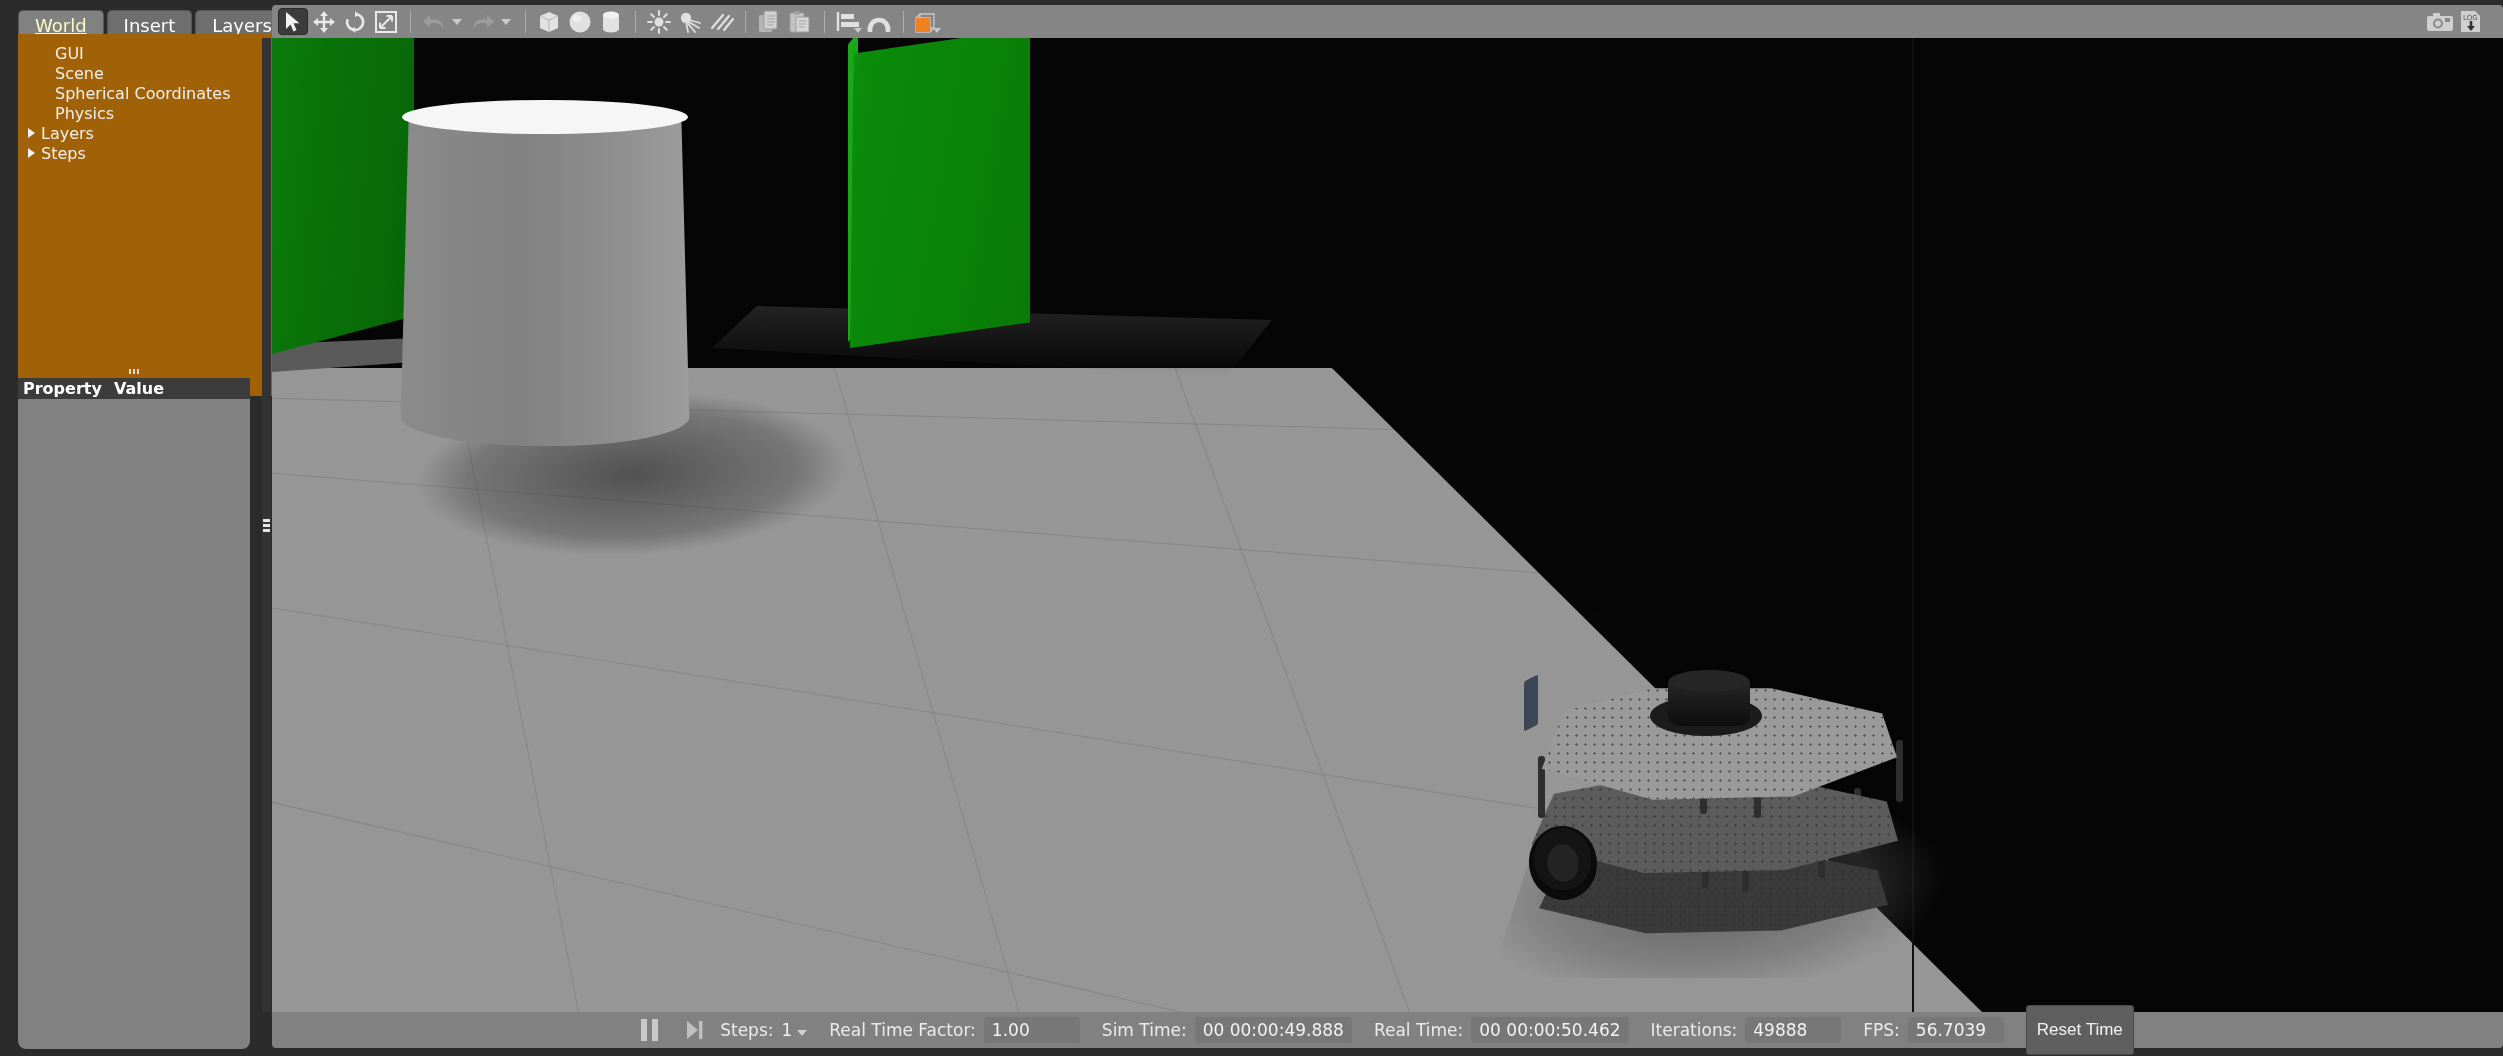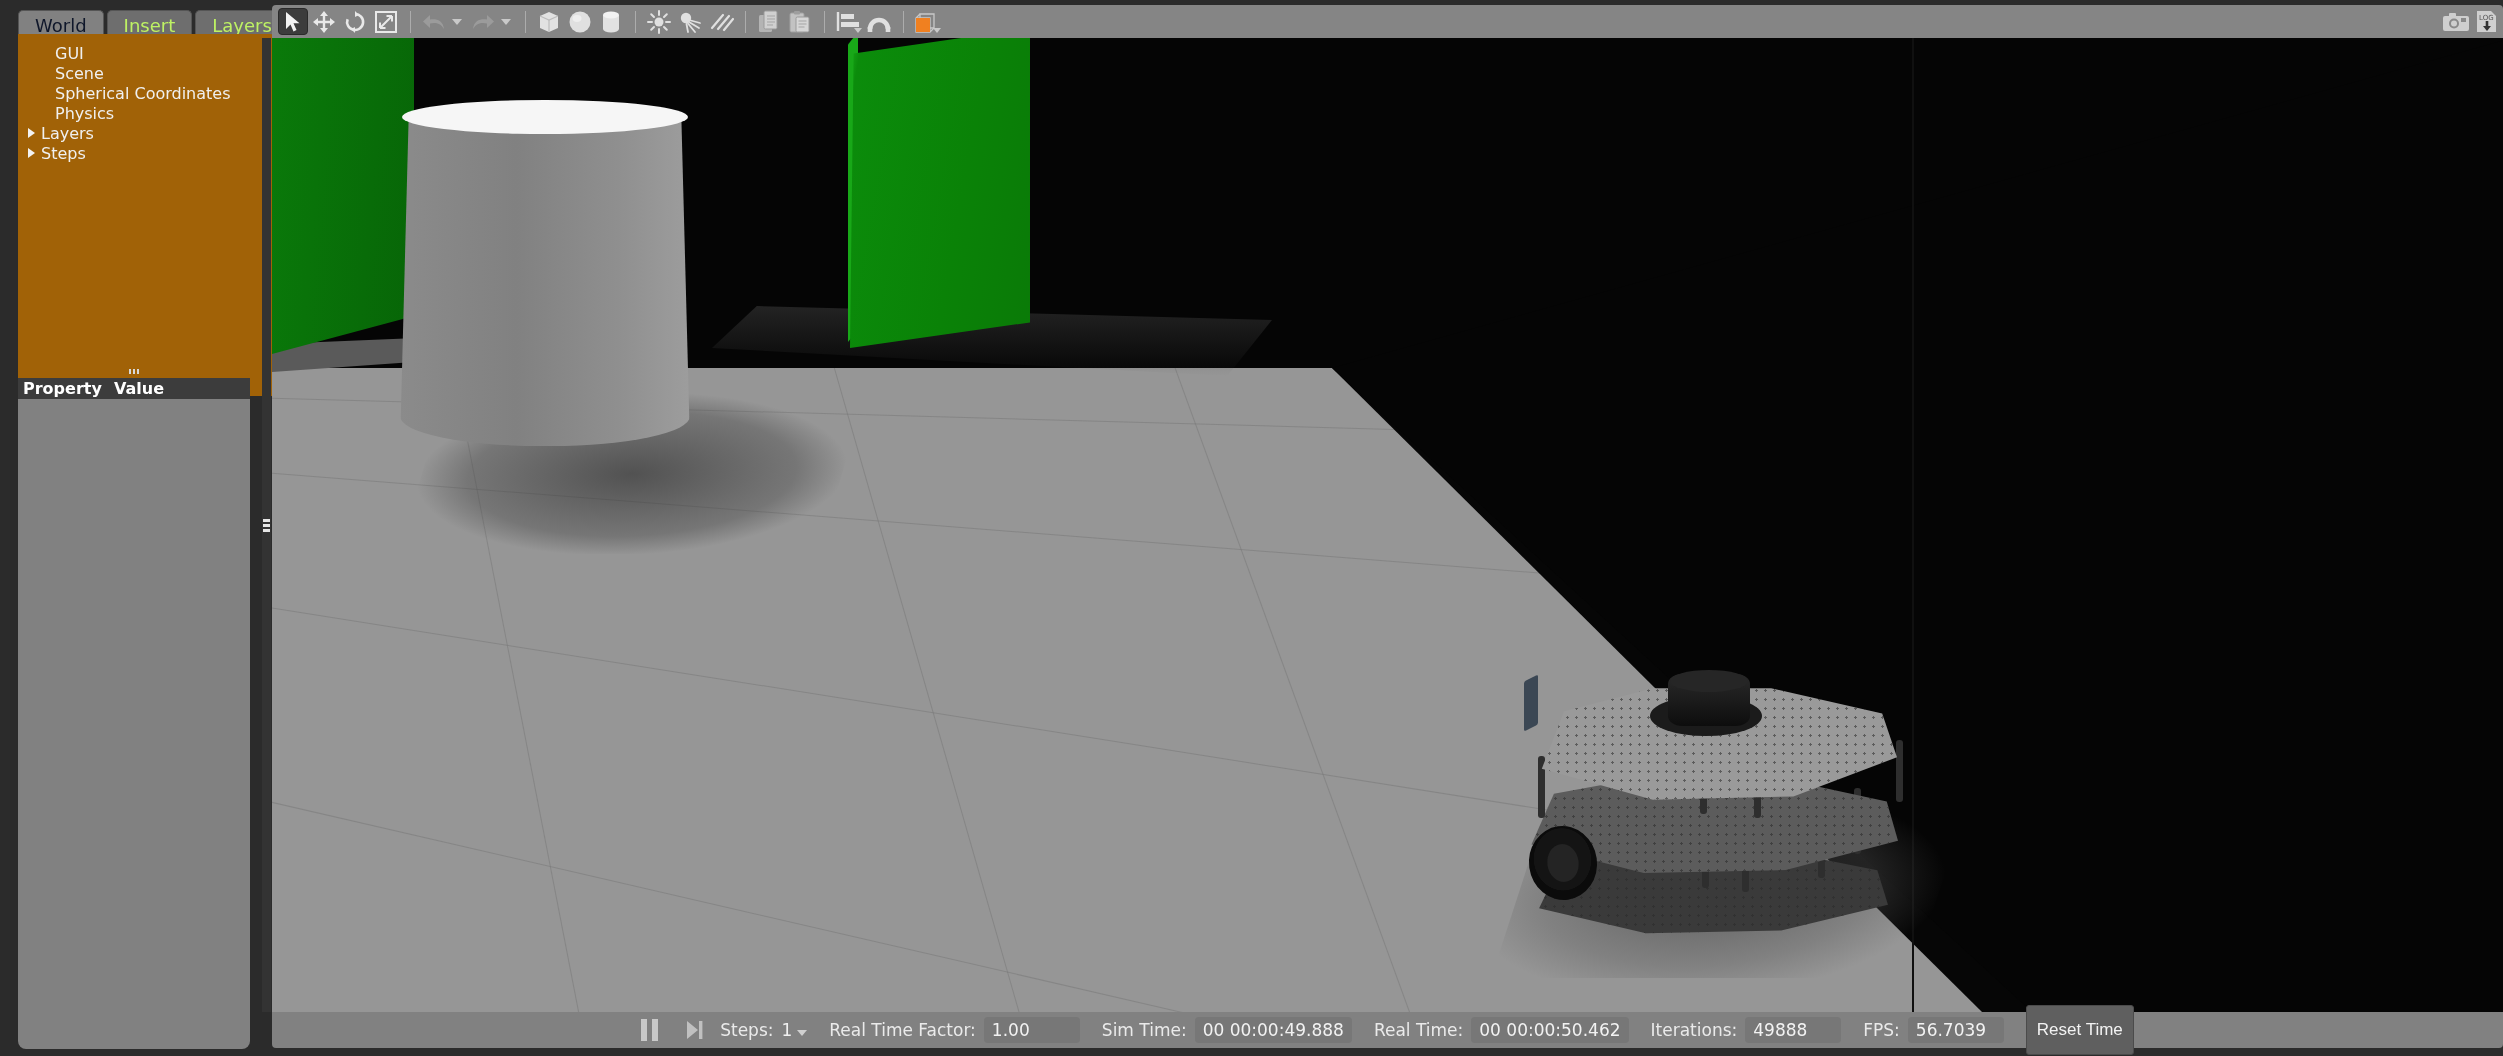--- a/index.html
+++ b/index.html
@@ -6,23 +6,23 @@
   html,body { width:2503px; height:1056px; overflow:hidden; background:#2b2b2b;
     font-family:"DejaVu Sans","Liberation Sans",sans-serif; }
 
   #app { position:relative; width:2503px; height:1056px; background:#2b2b2b; }
 
   
   #left-panel { position:absolute; left:0; top:0; width:268px; height:1056px; background:#2b2b2b; }
 
   .tabbar { position:absolute; left:18px; top:6px; height:34px; display:flex; align-items:flex-end; }
   .tab { height:30px; padding:0 16px; display:flex; align-items:center; justify-content:center;
-    font-size:18px; color:#bef264; background:#6e6e6e; border-radius:5px 5px 0 0; margin-right:3px;
+    font-size:18px; color:#ffffff; background:#6e6e6e; border-radius:5px 5px 0 0; margin-right:3px;
     border:1px solid #555; border-bottom:none; }
-  .tab.active { background:#818181; color:#0f172a; }
+  .tab.active { background:#818181; color:#fef9c3;text-decoration:underline; }
 
   .tree-card { position:absolute; left:18px; top:34px; width:260px; height:362px;
     background:#a16207; border-radius:0 8px 4px 4px; }
   .tree-list { padding:9px 0 0 0; }
   .tree-row { height:20px; display:flex; align-items:center; font-size:16px; color:#f0f0f0; padding-left:22px; }
   .tree-row .arrow { width:12px; height:12px; margin-left:-14px; margin-right:3px; position:relative; }
   .tree-row .arrow::after { content:""; position:absolute; left:2px; top:1px;
     border-left:7px solid #f2f2f2; border-top:5px solid transparent; border-bottom:5px solid transparent; }
   .tree-row .spacer { width:15px; }
 
@@ -49,21 +49,21 @@
     background:#858585; display:flex; align-items:center; padding-left:6px;
     border-radius:4px 4px 0 0; }
   .tbtn { width:30px; height:27px; display:flex; align-items:center; justify-content:center;
     margin-right:1px; border-radius:4px; position:relative; }
   .tbtn.sel { background:#3c3c3c; border:1px solid #2a2a2a; }
   .sep { width:1px; height:22px; background:#b9b9b9; margin:0 8px; opacity:.75; }
   .caret { width:0; height:0; border-left:5px solid transparent; border-right:5px solid transparent;
     border-top:6px solid #c9c9c9; margin-left:2px; margin-right:6px; }
   .caret.sm { border-left-width:4px; border-right-width:4px; border-top-width:5px;
     position:absolute; right:1px; bottom:2px; margin:0; }
-  .tb-right { margin-left:auto; display:flex; align-items:center; padding-right:0; }
+  .tb-right { margin-left:auto; display:flex; align-items:center; padding-right:16px; }
 
   
   #viewport { position:absolute; left:272px; top:38px; width:2231px; height:974px;
     background:#050505; overflow:hidden; }
 
   .floor { position:absolute; left:0; top:330px; width:2231px; height:644px; background:#969696;
     clip-path: polygon(0 0, 1080px 0, 1750px 644px, 0 644px); }
   .floor-far { position:absolute; left:0; top:330px; width:1120px; height:30px; background:#8d8d8d; }
 
   .gline { position:absolute; background:rgba(120,120,120,.55); height:1px; transform-origin:0 0; }

